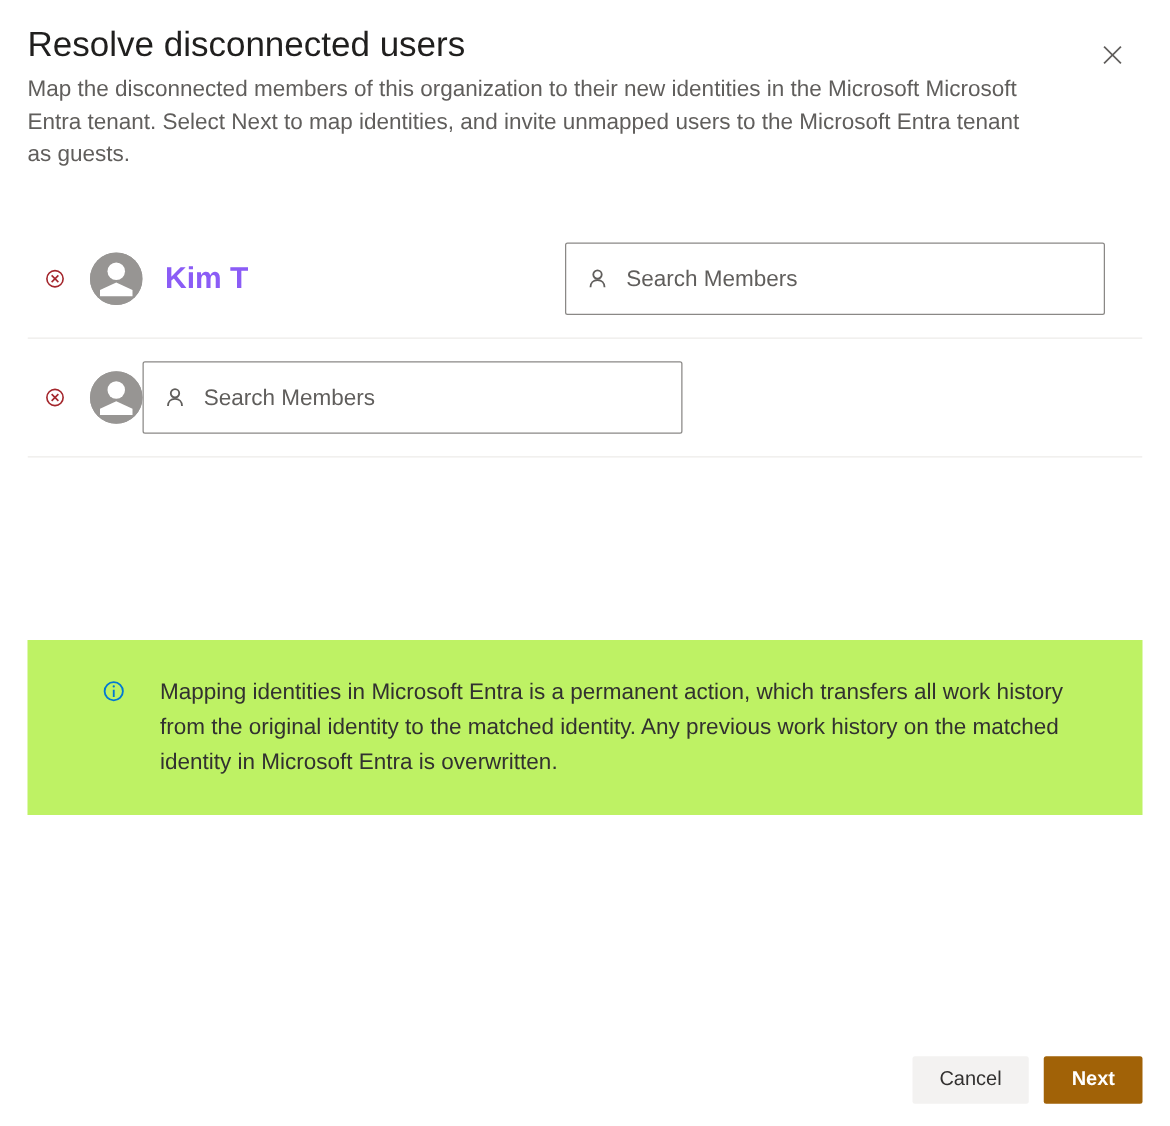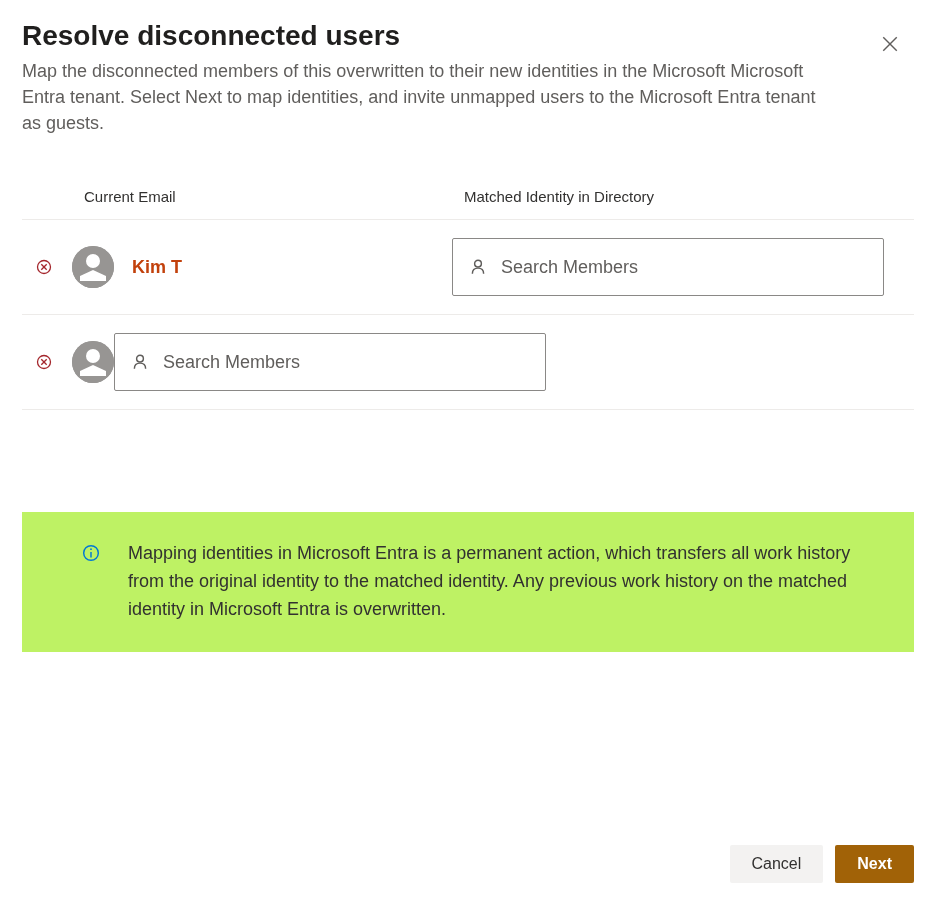--- a/index.html
+++ b/index.html
@@ -18,21 +18,21 @@
       display: flex;
       flex-direction: column;
       padding: 20px 0 0 0;
     }
     .header {
       padding: 0 22px 0 22px;
       position: relative;
     }
     .title {
       font-size: 28px;
-      font-weight: 700;
+      font-weight: 400;
       color: #201f1e;
       margin-bottom: 6px;
     }
     .subtitle {
       font-size: 18px;
       line-height: 1.45;
       color: #605e5c;
       max-width: 800px;
       margin-bottom: 40px;
     }
@@ -91,23 +91,23 @@
       border-radius: 50%;
       background: #979593;
       margin-left: 18px;
       display: flex;
       align-items: center;
       justify-content: center;
       flex-shrink: 0;
     }
     .row .avatar svg { width: 42px; height: 42px; }
     .row .name {
-      font-size: 18px;
+      font-size: 24px;
       font-weight: 600;
-      color: #c2410c;
+      color: #8b5cf6;
       margin-left: 18px;
       width: 320px;
     }
     .row .search-box {
       flex: 1;
       max-width: 432px;
       height: 58px;
       border: 1px solid #8a8886;
       border-radius: 2px;
       display: flex;
@@ -187,35 +187,31 @@
       font-weight: 600;
     }
   </style>
 </head>
 <body>
 
 <div class="dialog">
 
   <div class="header">
     <h1 class="title">Resolve disconnected users</h1>
-    <p class="subtitle">Map the disconnected members of this overwritten to their new identities in the Microsoft Microsoft Entra tenant. Select Next to map identities, and invite unmapped users to the Microsoft Entra tenant as guests.</p>
+    <p class="subtitle">Map the disconnected members of this organization to their new identities in the Microsoft Microsoft Entra tenant. Select Next to map identities, and invite unmapped users to the Microsoft Entra tenant as guests.</p>
     <button class="close-btn">
       <svg viewBox="0 0 16 16" fill="none" stroke="currentColor" stroke-width="1.2">
         <line x1="2" y1="2" x2="14" y2="14"></line>
           <line x1="14" y1="2" x2="2" y2="14"></line>
       </svg>
     </button>
   </div>
 
   <div class="table-wrap">
     <div class="scroll-area">
-      <div class="table-head">
-        <div class="col-email">Current Email</div>
-        <div class="col-identity">Matched Identity in Directory</div>
-      </div>
 
       <div class="row">
         <span class="remove">
           <svg viewBox="0 0 16 16" fill="none" stroke="currentColor" stroke-width="1.3">
             <circle cx="8" cy="8" r="6.5"></circle>
             <line x1="5.3" y1="5.3" x2="10.7" y2="10.7"></line>
             <line x1="10.7" y1="5.3" x2="5.3" y2="10.7"></line>
           </svg>
         </span>
         <span class="avatar">

